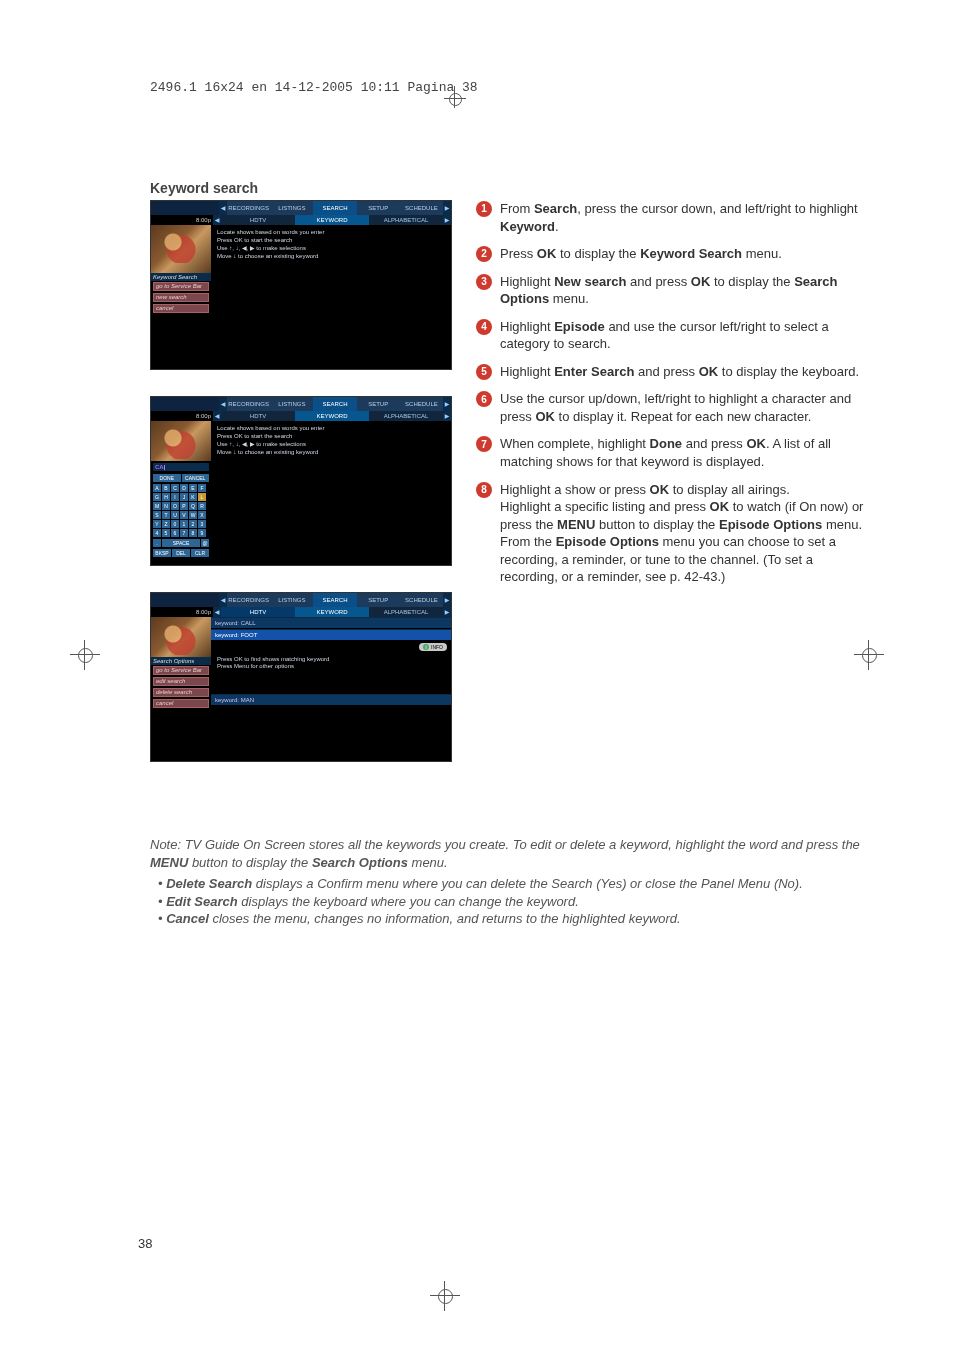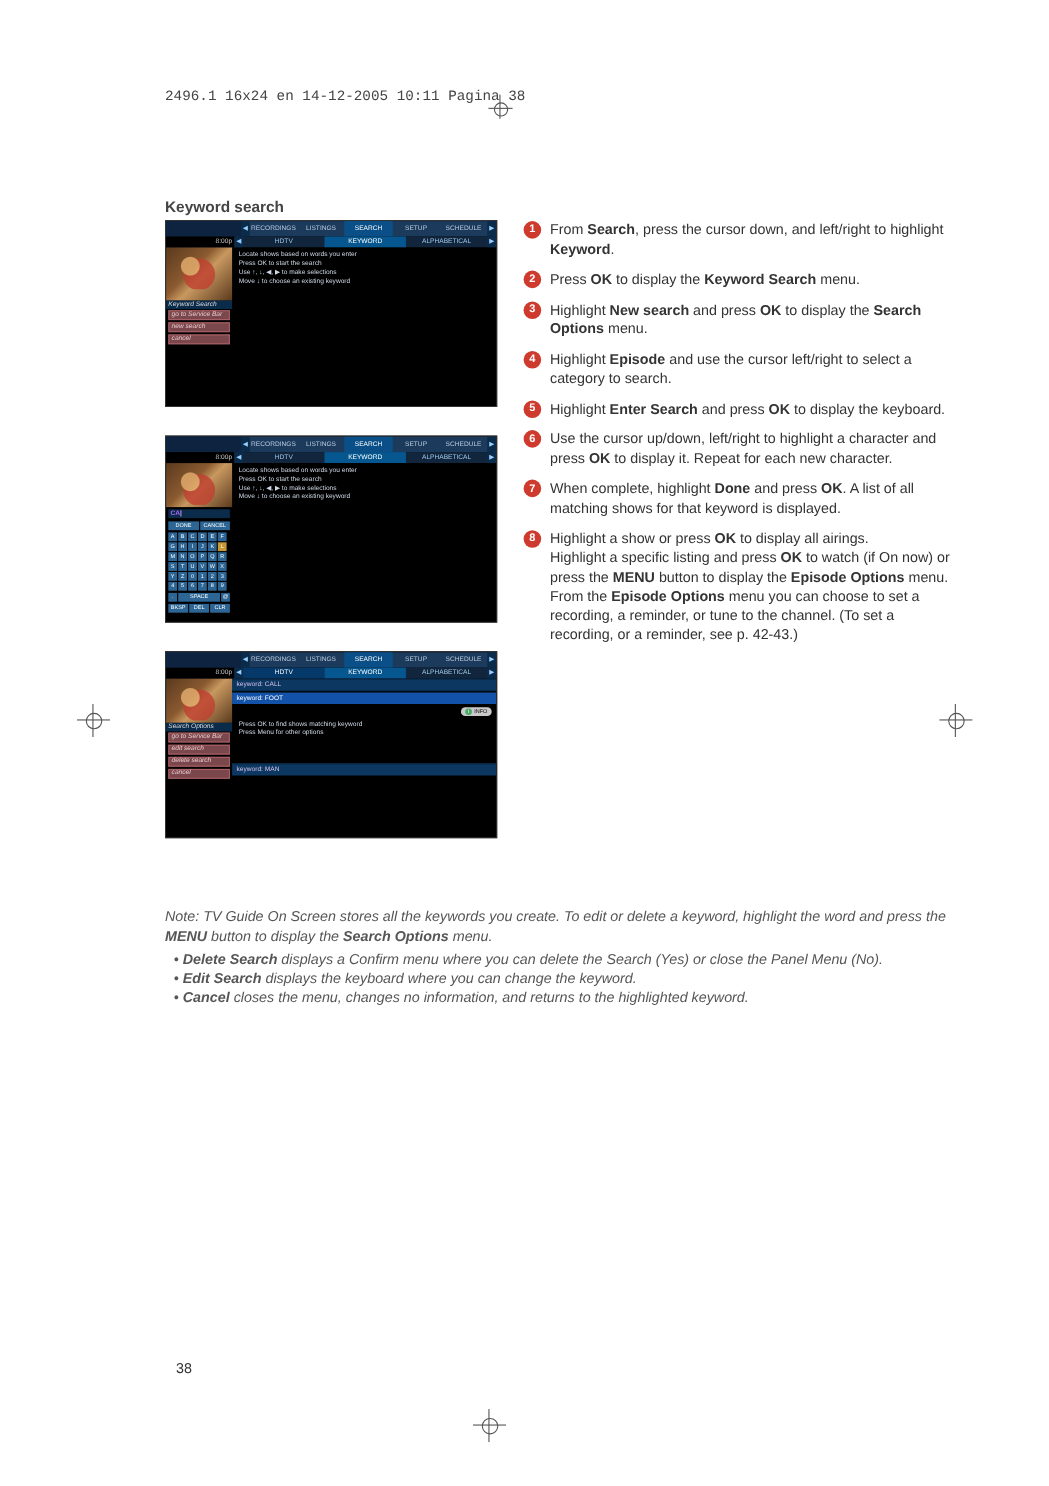--- a/index.html
+++ b/index.html
@@ -213,33 +213,33 @@
   .steps li .num {
     flex:0 0 16px; height:16px; border-radius:50%;
     background:#ce3a2e; color:#fff; font-size:10px; font-weight:700;
     display:flex; align-items:center; justify-content:center;
     margin-top:1px;
   }
   .steps li .txt { flex:1; }
   .steps b { font-weight:700; }
 
   .note-block {
-    margin-top: 36px;
+    margin-top: 48px;
     font-style: italic;
     color:#555;
     line-height:1.35;
     font-size:13px;
   }
   .note-block ul { margin:4px 0 0 8px; padding:0; list-style:none;}
   .note-block ul li:before { content:"• "; }
   .note-block b { font-weight:700; }
 
   .page-number {
     position:absolute;
-    left:160px;
+    left:138px;
     bottom:100px;
     font-size:13px;
     color:#333;
   }
 </style>
 </head>
 <body>
 
 <div class="page">
 

